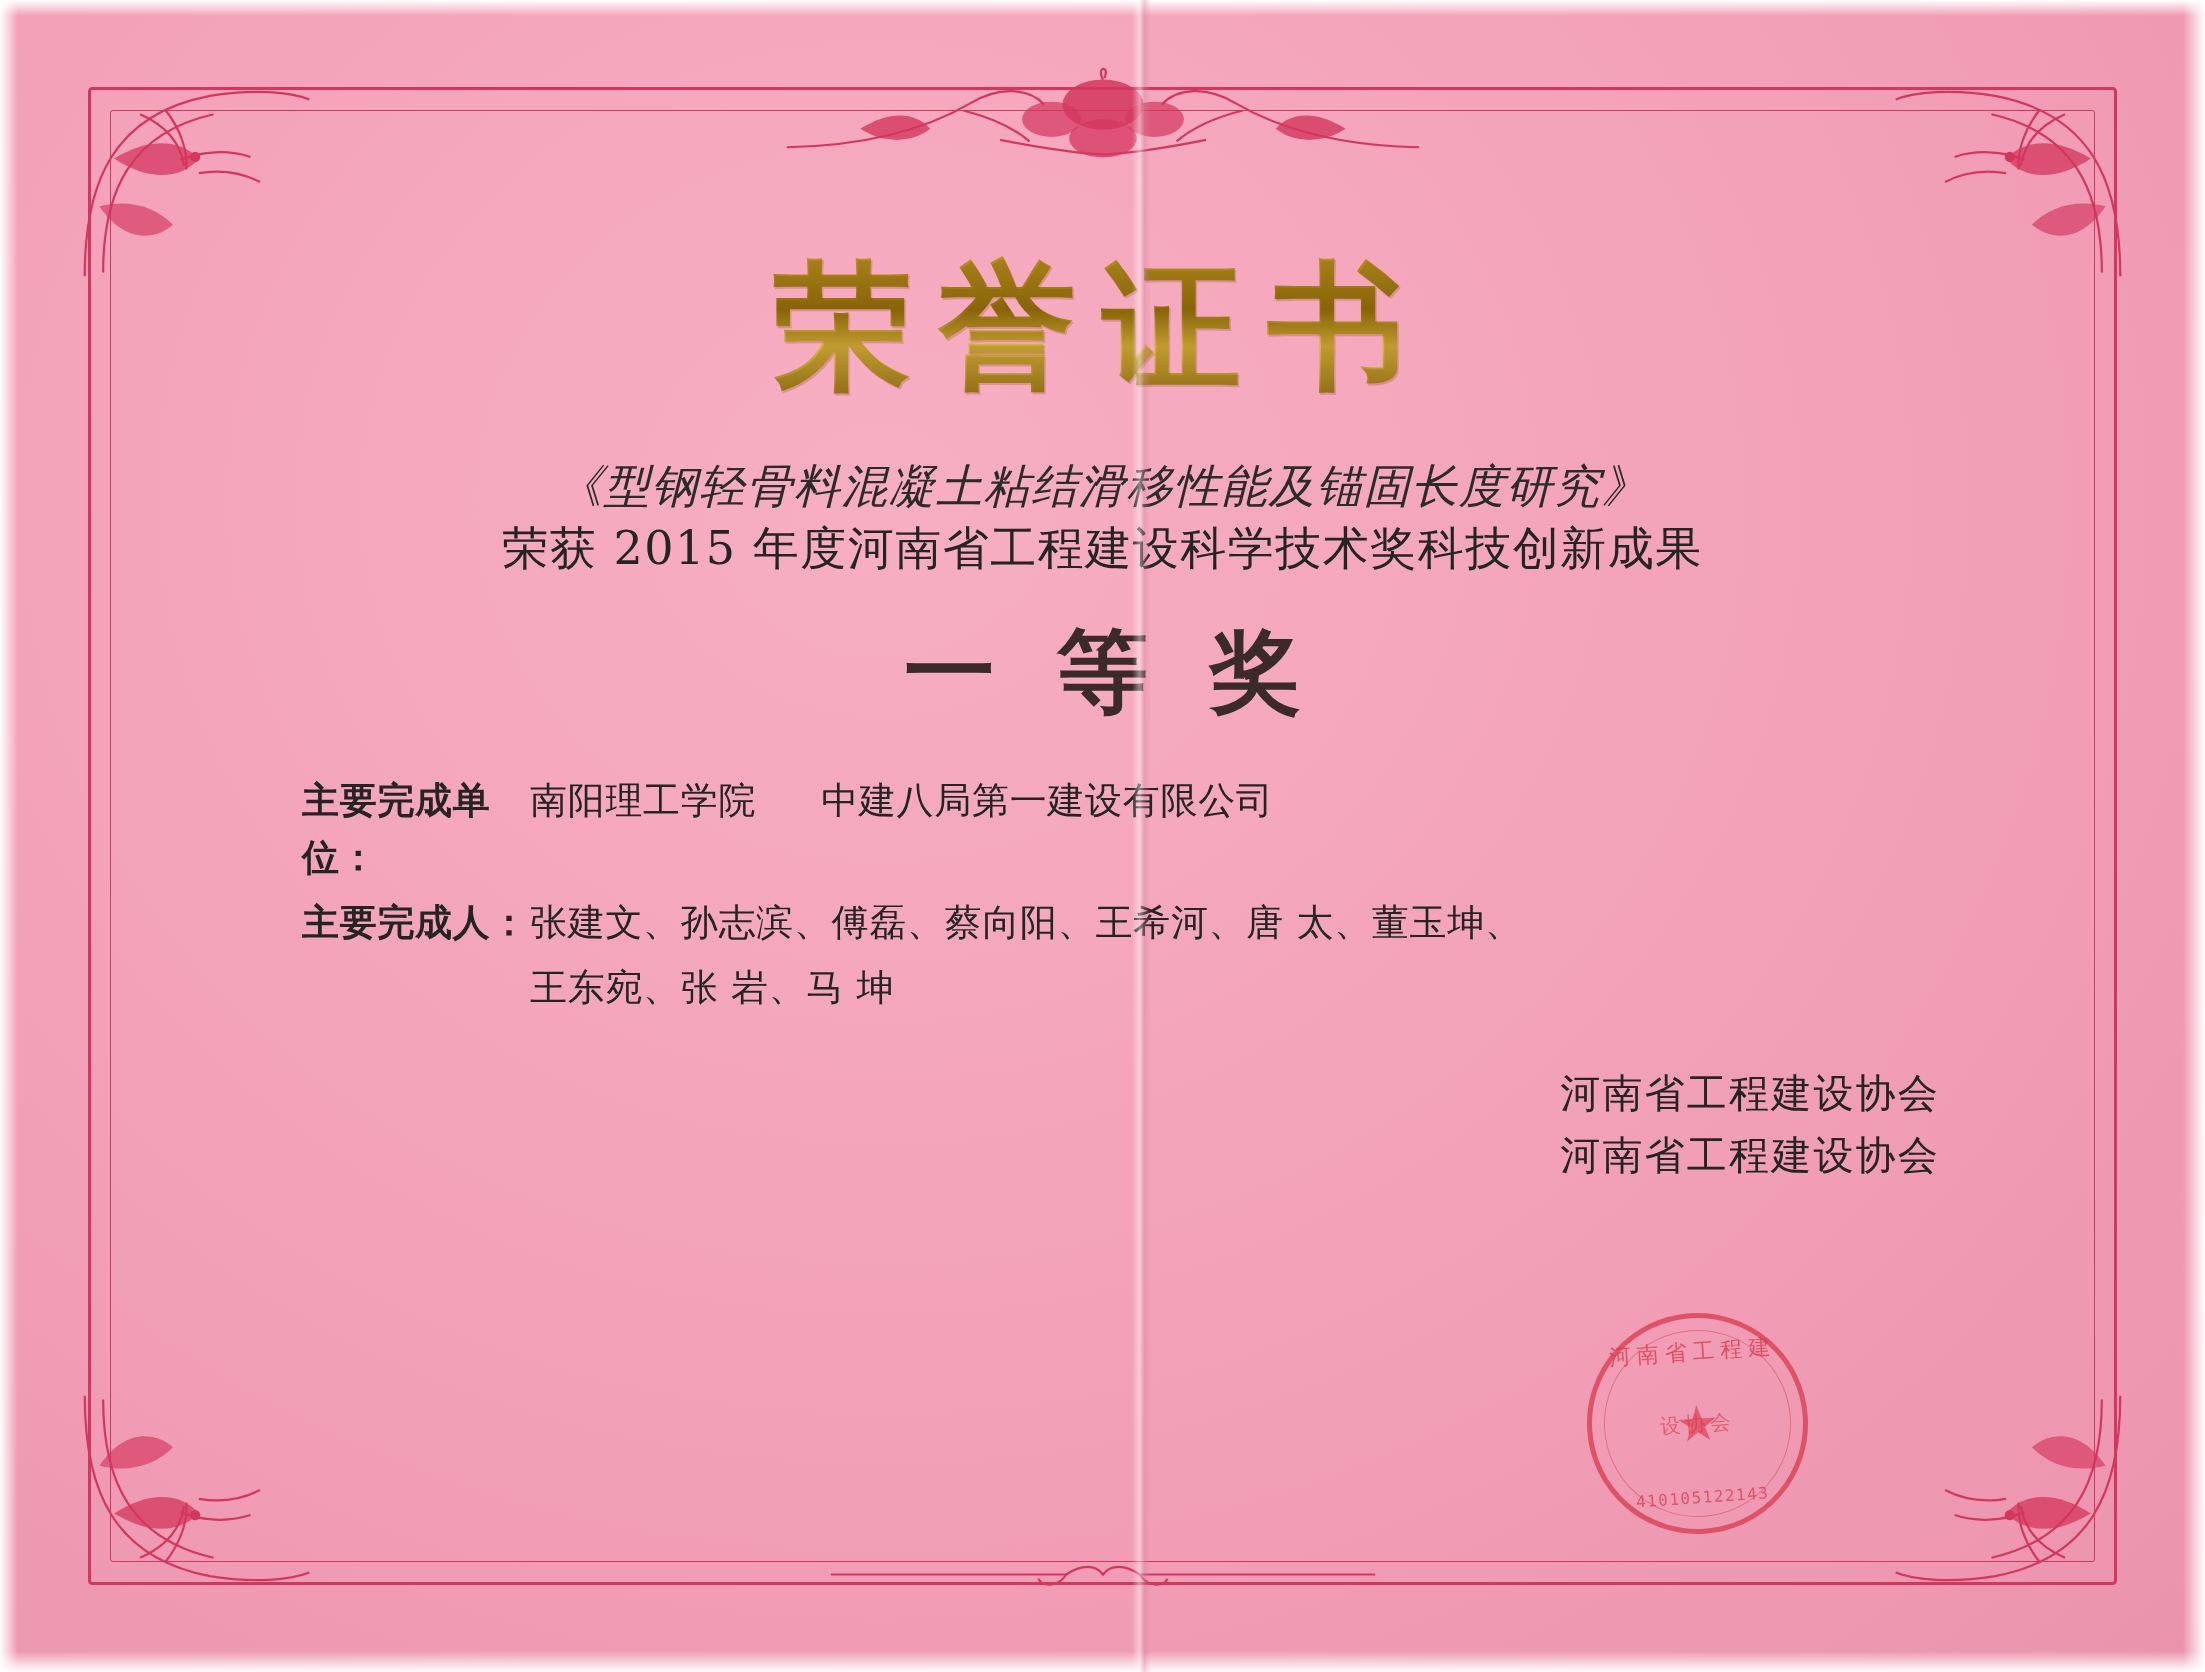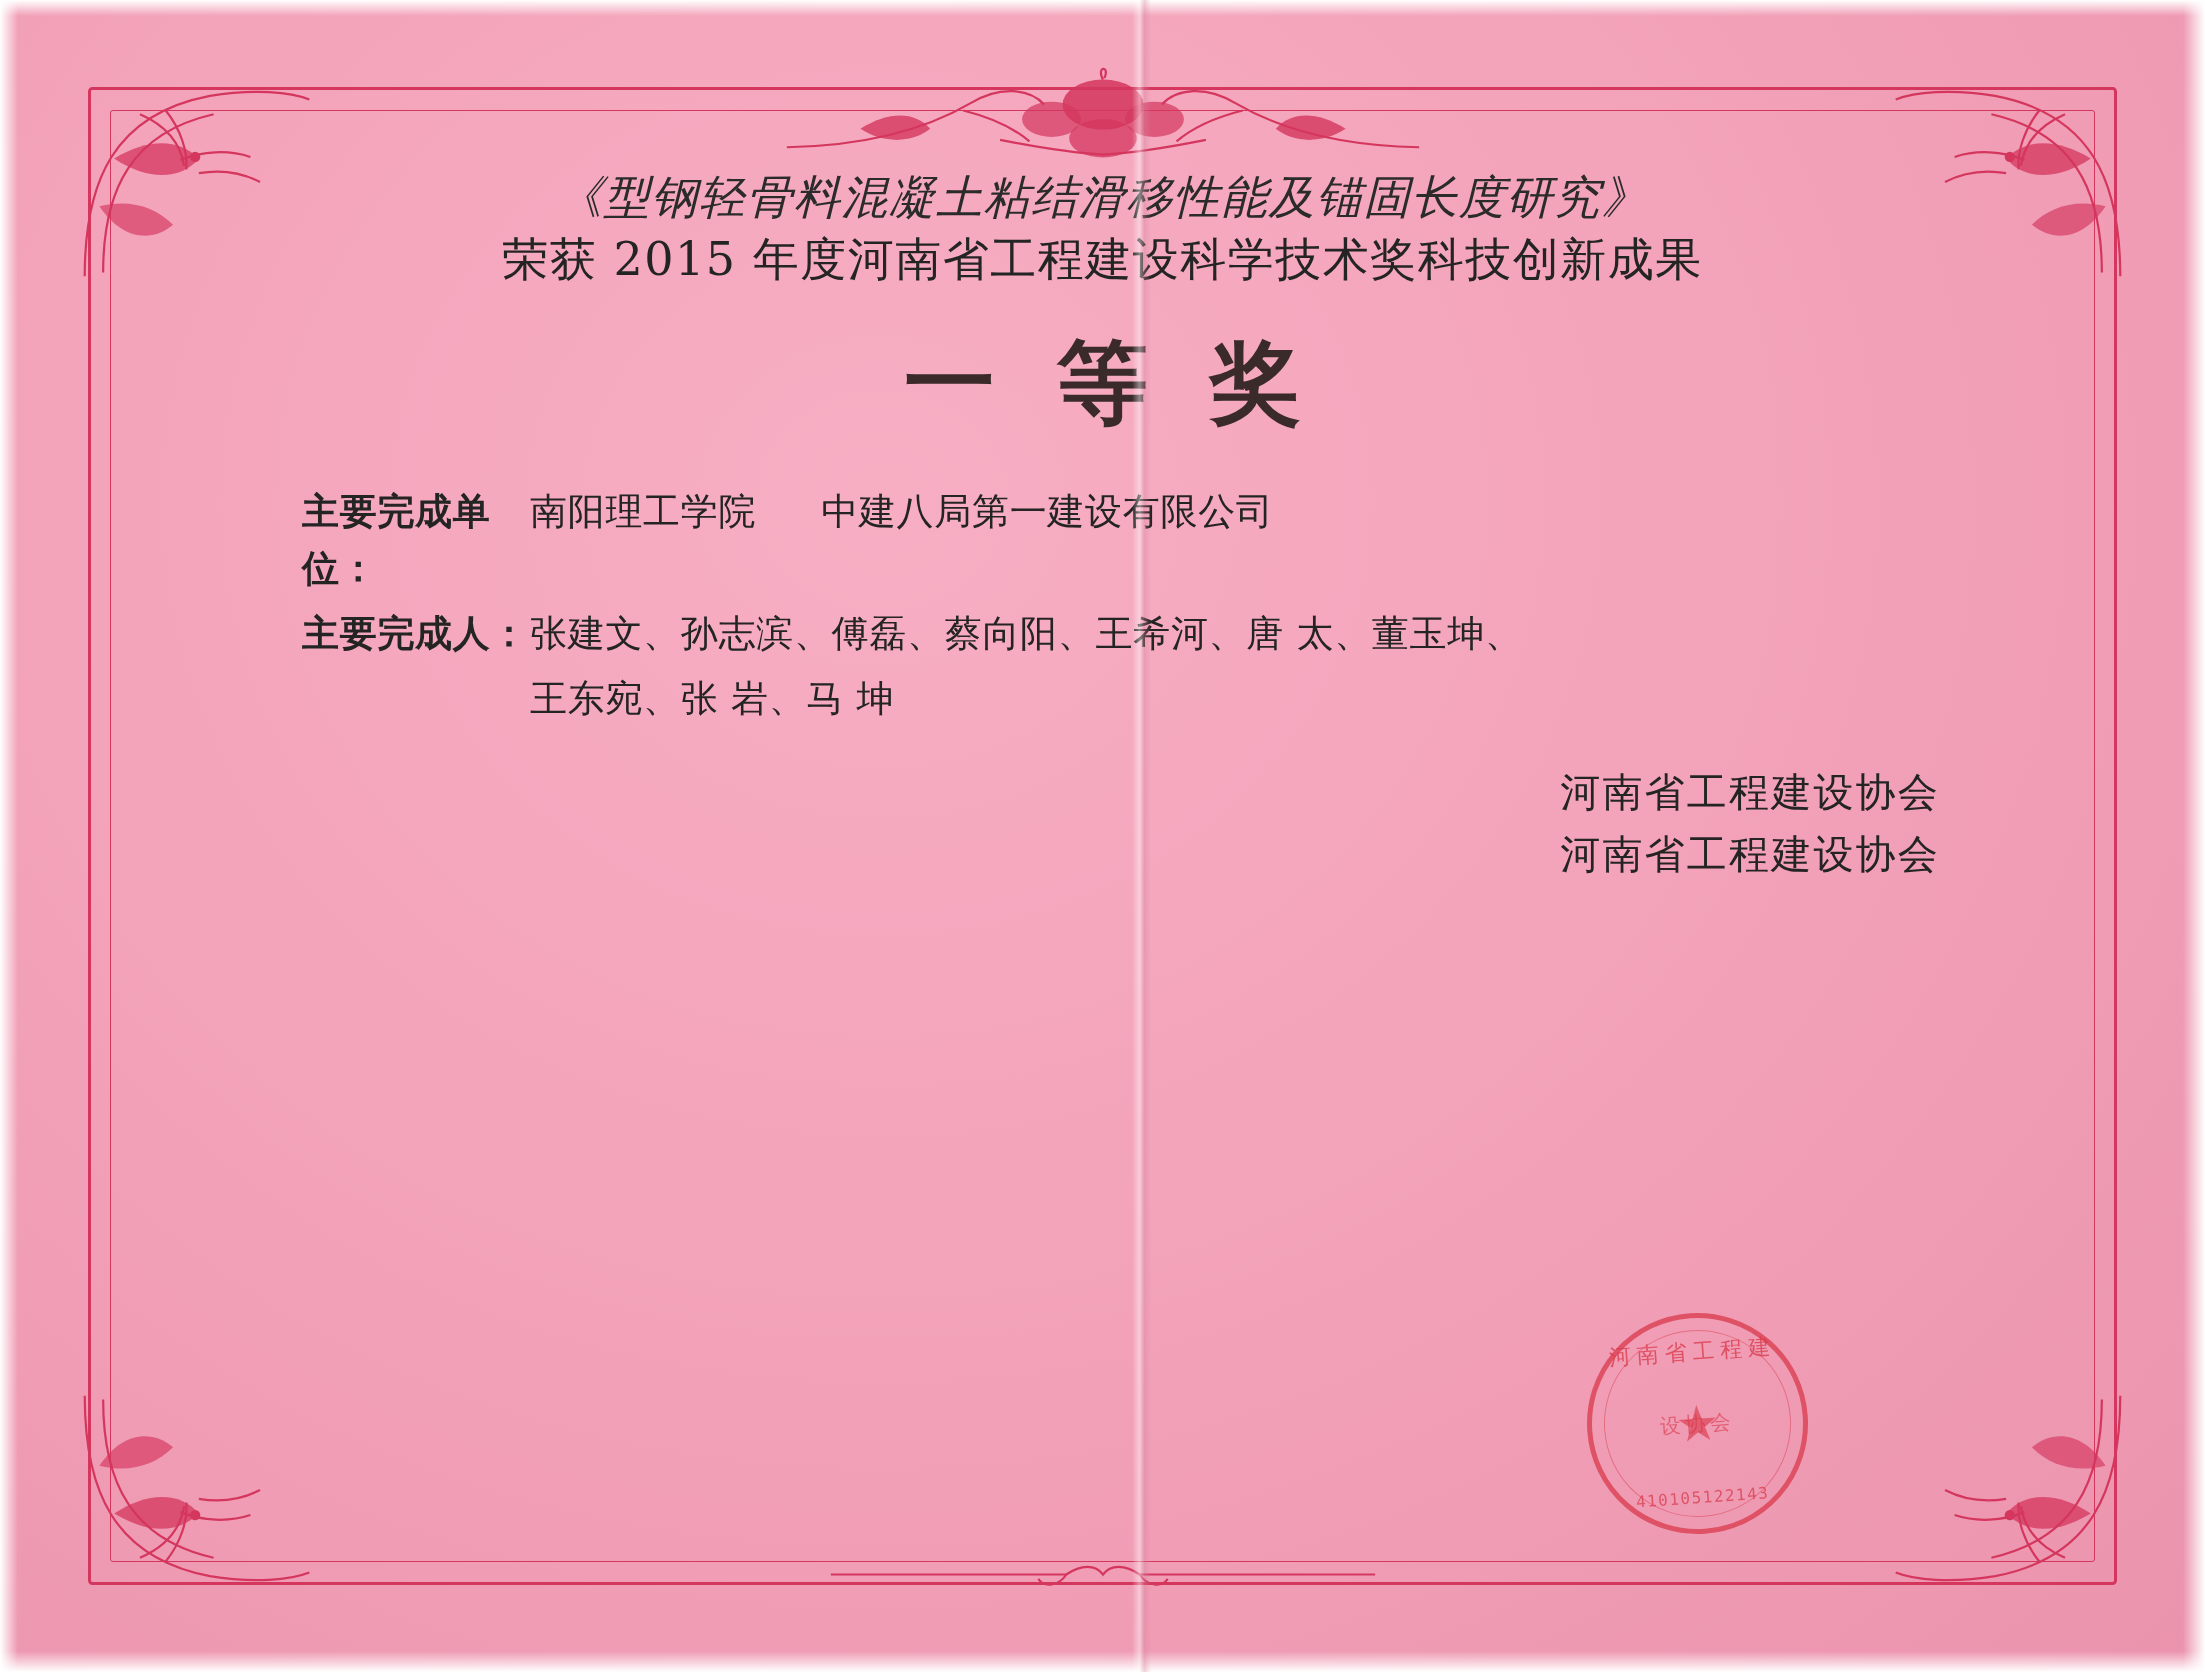--- a/index.html
+++ b/index.html
@@ -145,21 +145,21 @@
     letter-spacing: 0.7px;
   }
   .meta-value { flex: 1 1 auto; letter-spacing: 0.7px; }
   .meta-value .gap { display: inline-block; width: 40px; }
   .meta-cont {
     padding-left: 228px;
     letter-spacing: 0.7px;
   }
 
   .signature {
-    margin-top: 34px;
+    margin-top: 46px;
     text-align: right;
     padding-right: 125px;
     font-family: "DejaVu Serif", serif;
     font-size: 40px;
     color: #242424;
     line-height: 1.55;
     letter-spacing: 2.2px;
     position: relative;
     z-index: 3;
   }
@@ -308,20 +308,21 @@
   <svg class="bottom-flour" width="559" height="59" viewBox="0 0 760 80">
     <g stroke="#d4365e" fill="none" stroke-width="3">
       <path d="M10 40 C140 40 260 40 330 40 C350 26 370 26 380 40 C390 26 410 26 430 40 C500 40 620 40 750 40"></path>
       <path d="M330 40 C320 56 300 58 292 46"></path>
       <path d="M430 40 C440 56 460 58 468 46"></path>
     </g>
   </svg>
 
   <div class="content">
 
+    <div class="title">荣誉证书</div>
 
 
     <div class="project-title">《型钢轻骨料混凝土粘结滑移性能及锚固长度研究》</div>
 
     <div class="award-line">荣获 2015 年度河南省工程建设科学技术奖科技创新成果</div>
 
     <div class="grade">一等奖</div>
 
     <div class="meta">
       <div class="meta-row">

